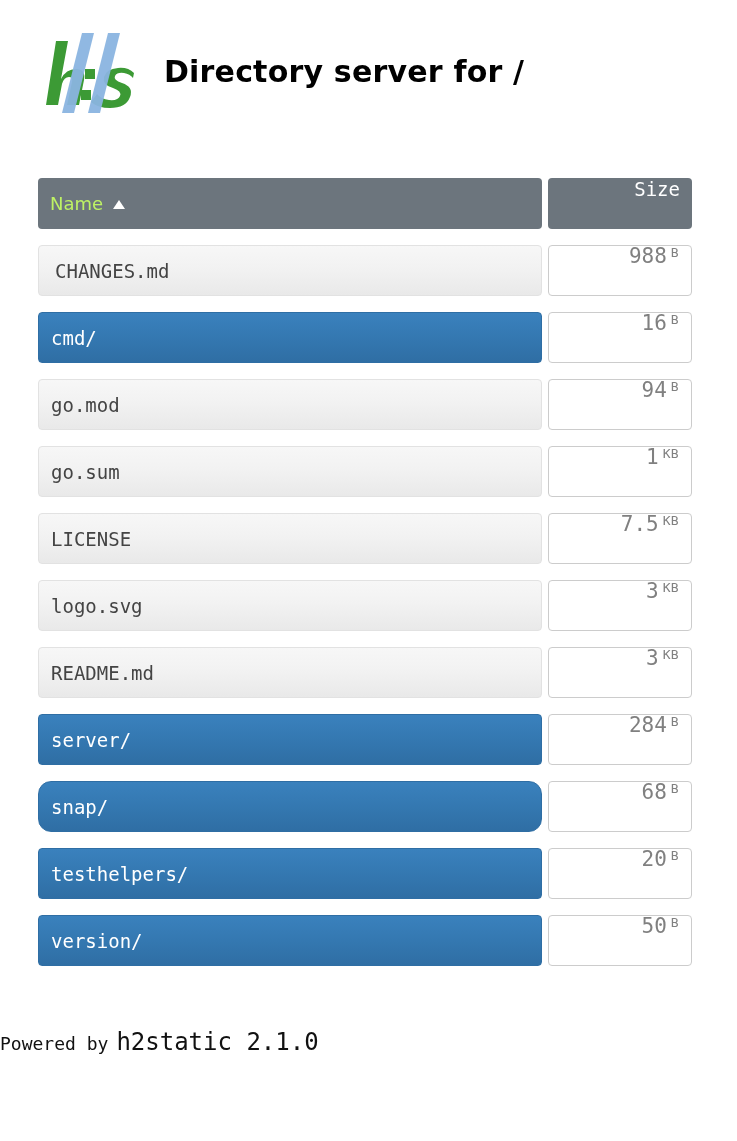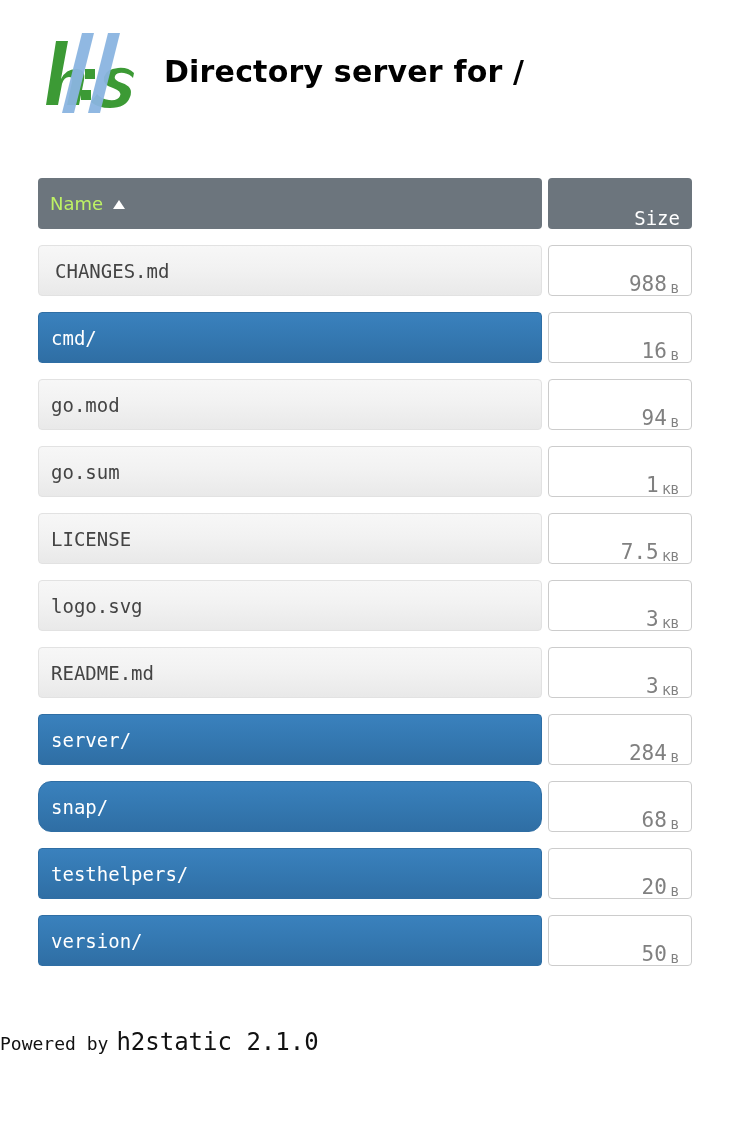--- a/index.html
+++ b/index.html
@@ -75,21 +75,21 @@
     white-space: nowrap;
   }
 
   .cell-size {
     flex: 0 0 144px;
     width: 144px;
     margin-left: 6px;
     box-sizing: border-box;
     border-radius: 4px;
     display: flex;
-    align-items: flex-end;
+    align-items: flex-start;
     justify-content: flex-end;
     padding: 0 12px;
     background: #ffffff;
     border: 1px solid #cccccc;
     color: #808080;
     font-family: "DejaVu Sans Mono", monospace;
   }
   .size-value {
     font-size: 21px;
     line-height: 1;

